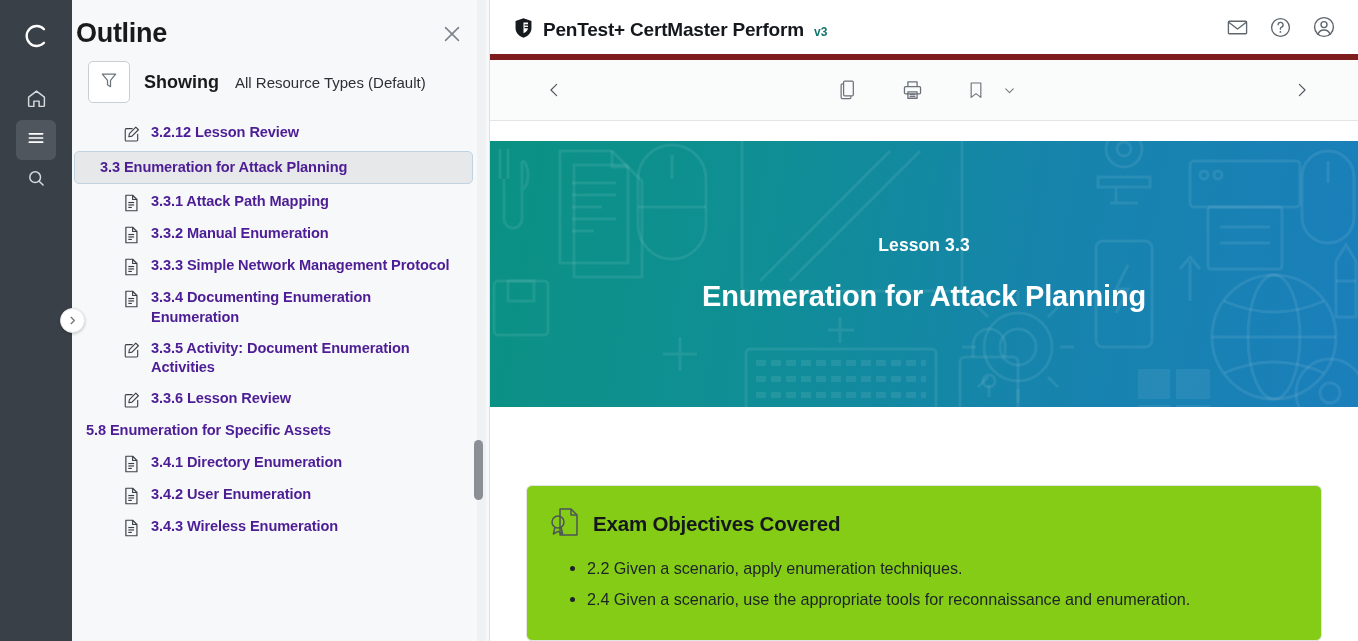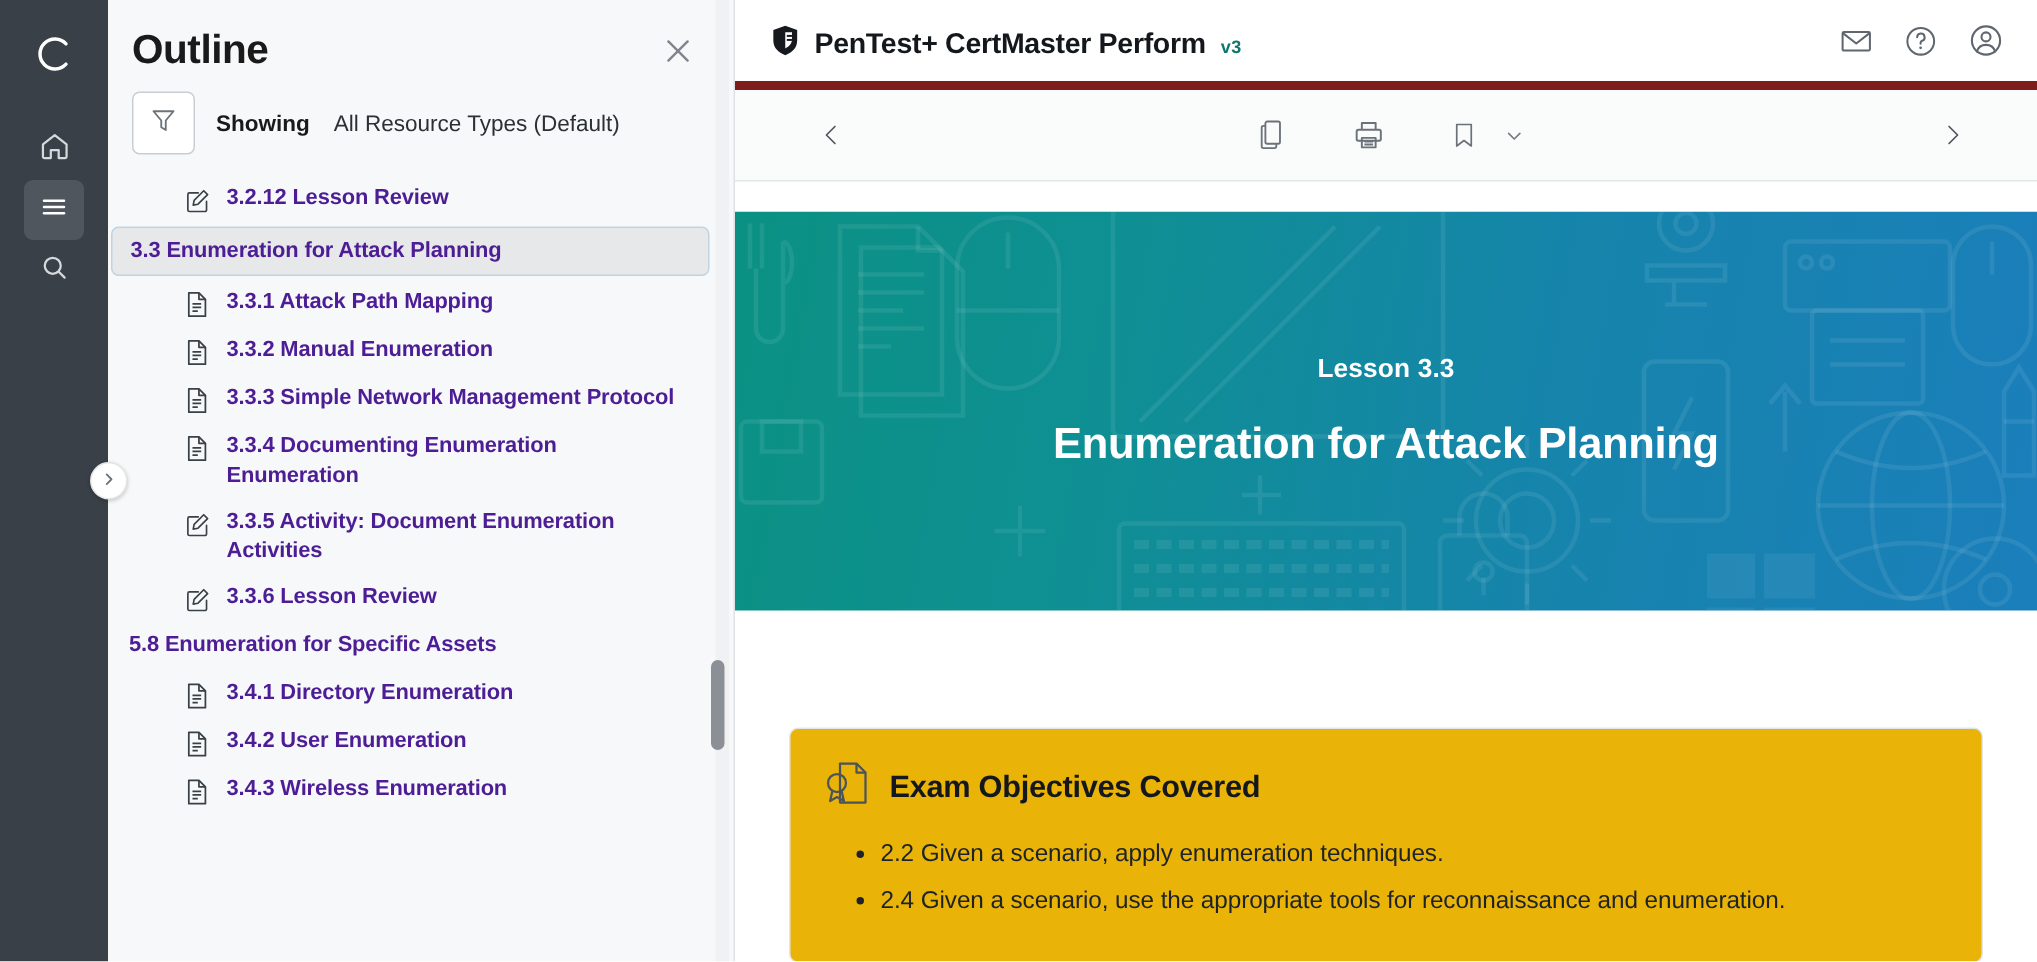--- a/index.html
+++ b/index.html
@@ -35,38 +35,38 @@
   
   .outline {
     width: 418px; flex: 0 0 418px; height: 641px;
     background: #f7f8f9;
     border-right: 1px solid #dfe2e5;
     position: relative;
     display: flex; flex-direction: column;
   }
   .outline-head {
     display: flex; align-items: center; justify-content: space-between;
-    padding: 18px 22px 6px 16px;
+    padding: 18px 22px 6px 4px;
   }
   .outline-title {
     font-size: 27px; font-weight: bold; color: #1a1a1a;
     letter-spacing: -0.3px;
   }
   .close-btn { cursor: pointer; padding: 4px; line-height: 0; }
 
   .filter-row {
     display: flex; align-items: center; gap: 14px;
     padding: 6px 16px 14px 16px;
   }
   .filter-box {
     width: 42px; height: 42px; border: 1px solid #c9ced3; border-radius: 5px;
     background: #fff; display: flex; align-items: center; justify-content: center;
     cursor: pointer; flex: 0 0 42px;
   }
-  .showing-label { font-size: 15px; font-weight: bold; color: #1a1a1a; }
+  .showing-label { font-size: 18px; font-weight: bold; color: #1a1a1a; }
   .showing-value { font-size: 15px; color: #2b3034; margin-left: 2px; }
 
   .outline-list {
     flex: 1 1 auto; overflow: hidden; position: relative;
     padding-right: 16px;
   }
   .item {
     display: flex; align-items: flex-start; gap: 9px;
     padding: 6px 10px 6px 14px;
     cursor: pointer;
@@ -78,21 +78,21 @@
     line-height: 1.32; letter-spacing: -0.1px;
   }
   .item.lvl2 { padding-left: 52px; }
   .item.lvl1 { padding-left: 14px; }
   .item.lvl1 .txt { font-weight: bold; }
   .item.selected {
     background: #e7e8e9;
     border: 1px solid #bfd3e3;
     border-radius: 5px;
     margin: 2px 0 2px 2px;
-    padding-left: 12px;
+    padding-left: 25px;
   }
 
   
   .panel-scroll-track {
     position: absolute; right: 3px; top: 0; width: 9px; height: 641px;
     background: #f0f1f2;
   }
   .panel-scroll-thumb {
     position: absolute; right: 3px; width: 9px; border-radius: 5px;
     background: #8b9096;
@@ -153,21 +153,21 @@
   .hero-title {
     position: relative; font-size: 29px; font-weight: bold; color: #fff;
     letter-spacing: -0.2px;
   }
 
   .doc-body { padding: 0 36px; }
 
   .objbox {
     margin: 78px 0 0 0;
     border: 1px solid #e2e5e8; border-radius: 6px;
-    background: #eab308;
+    background: #84cc16;
     padding: 20px 24px 22px 22px;
     box-shadow: 0 1px 1px rgba(0,0,0,.02);
   }
   .objhead { display: flex; align-items: center; gap: 14px; }
   .objhead .t { font-size: 20.5px; font-weight: bold; color: #14181c; letter-spacing: -0.2px;}
   .objlist { margin: 14px 0 0 38px; }
   .objlist li {
     list-style: disc; font-size: 16.2px; color: #1d2328; line-height: 1.55;
     margin-bottom: 6px; letter-spacing: -0.05px;
   }

